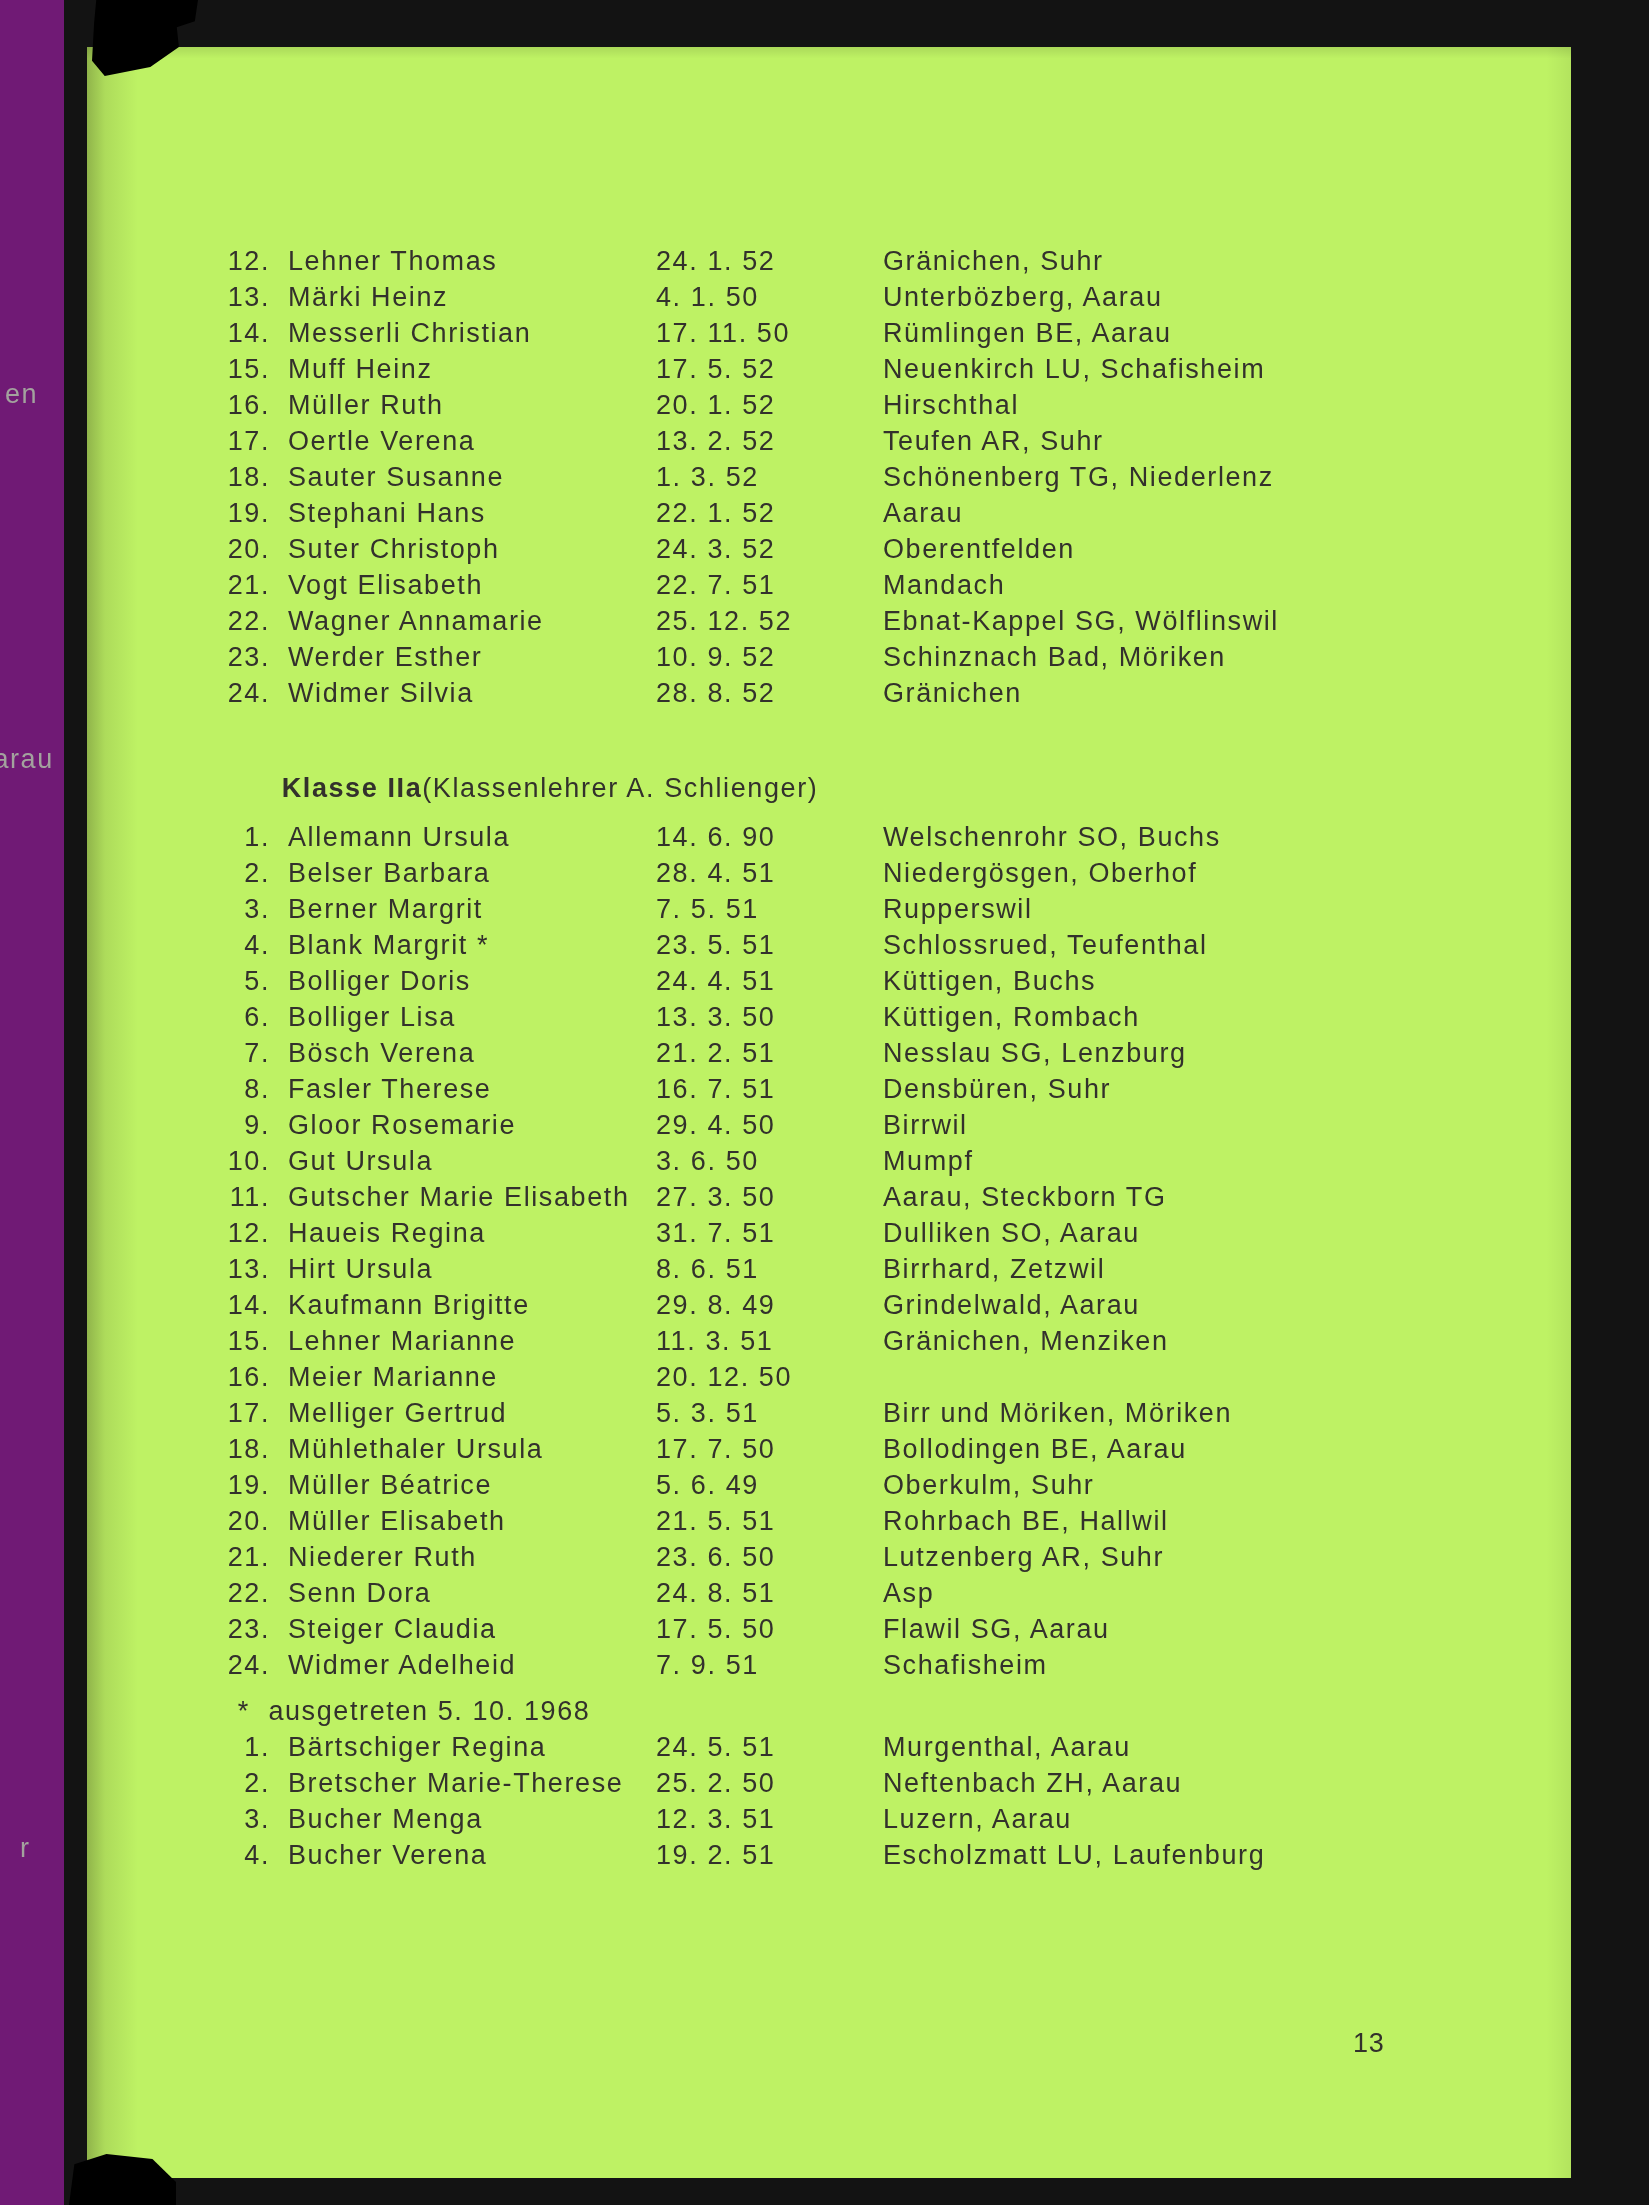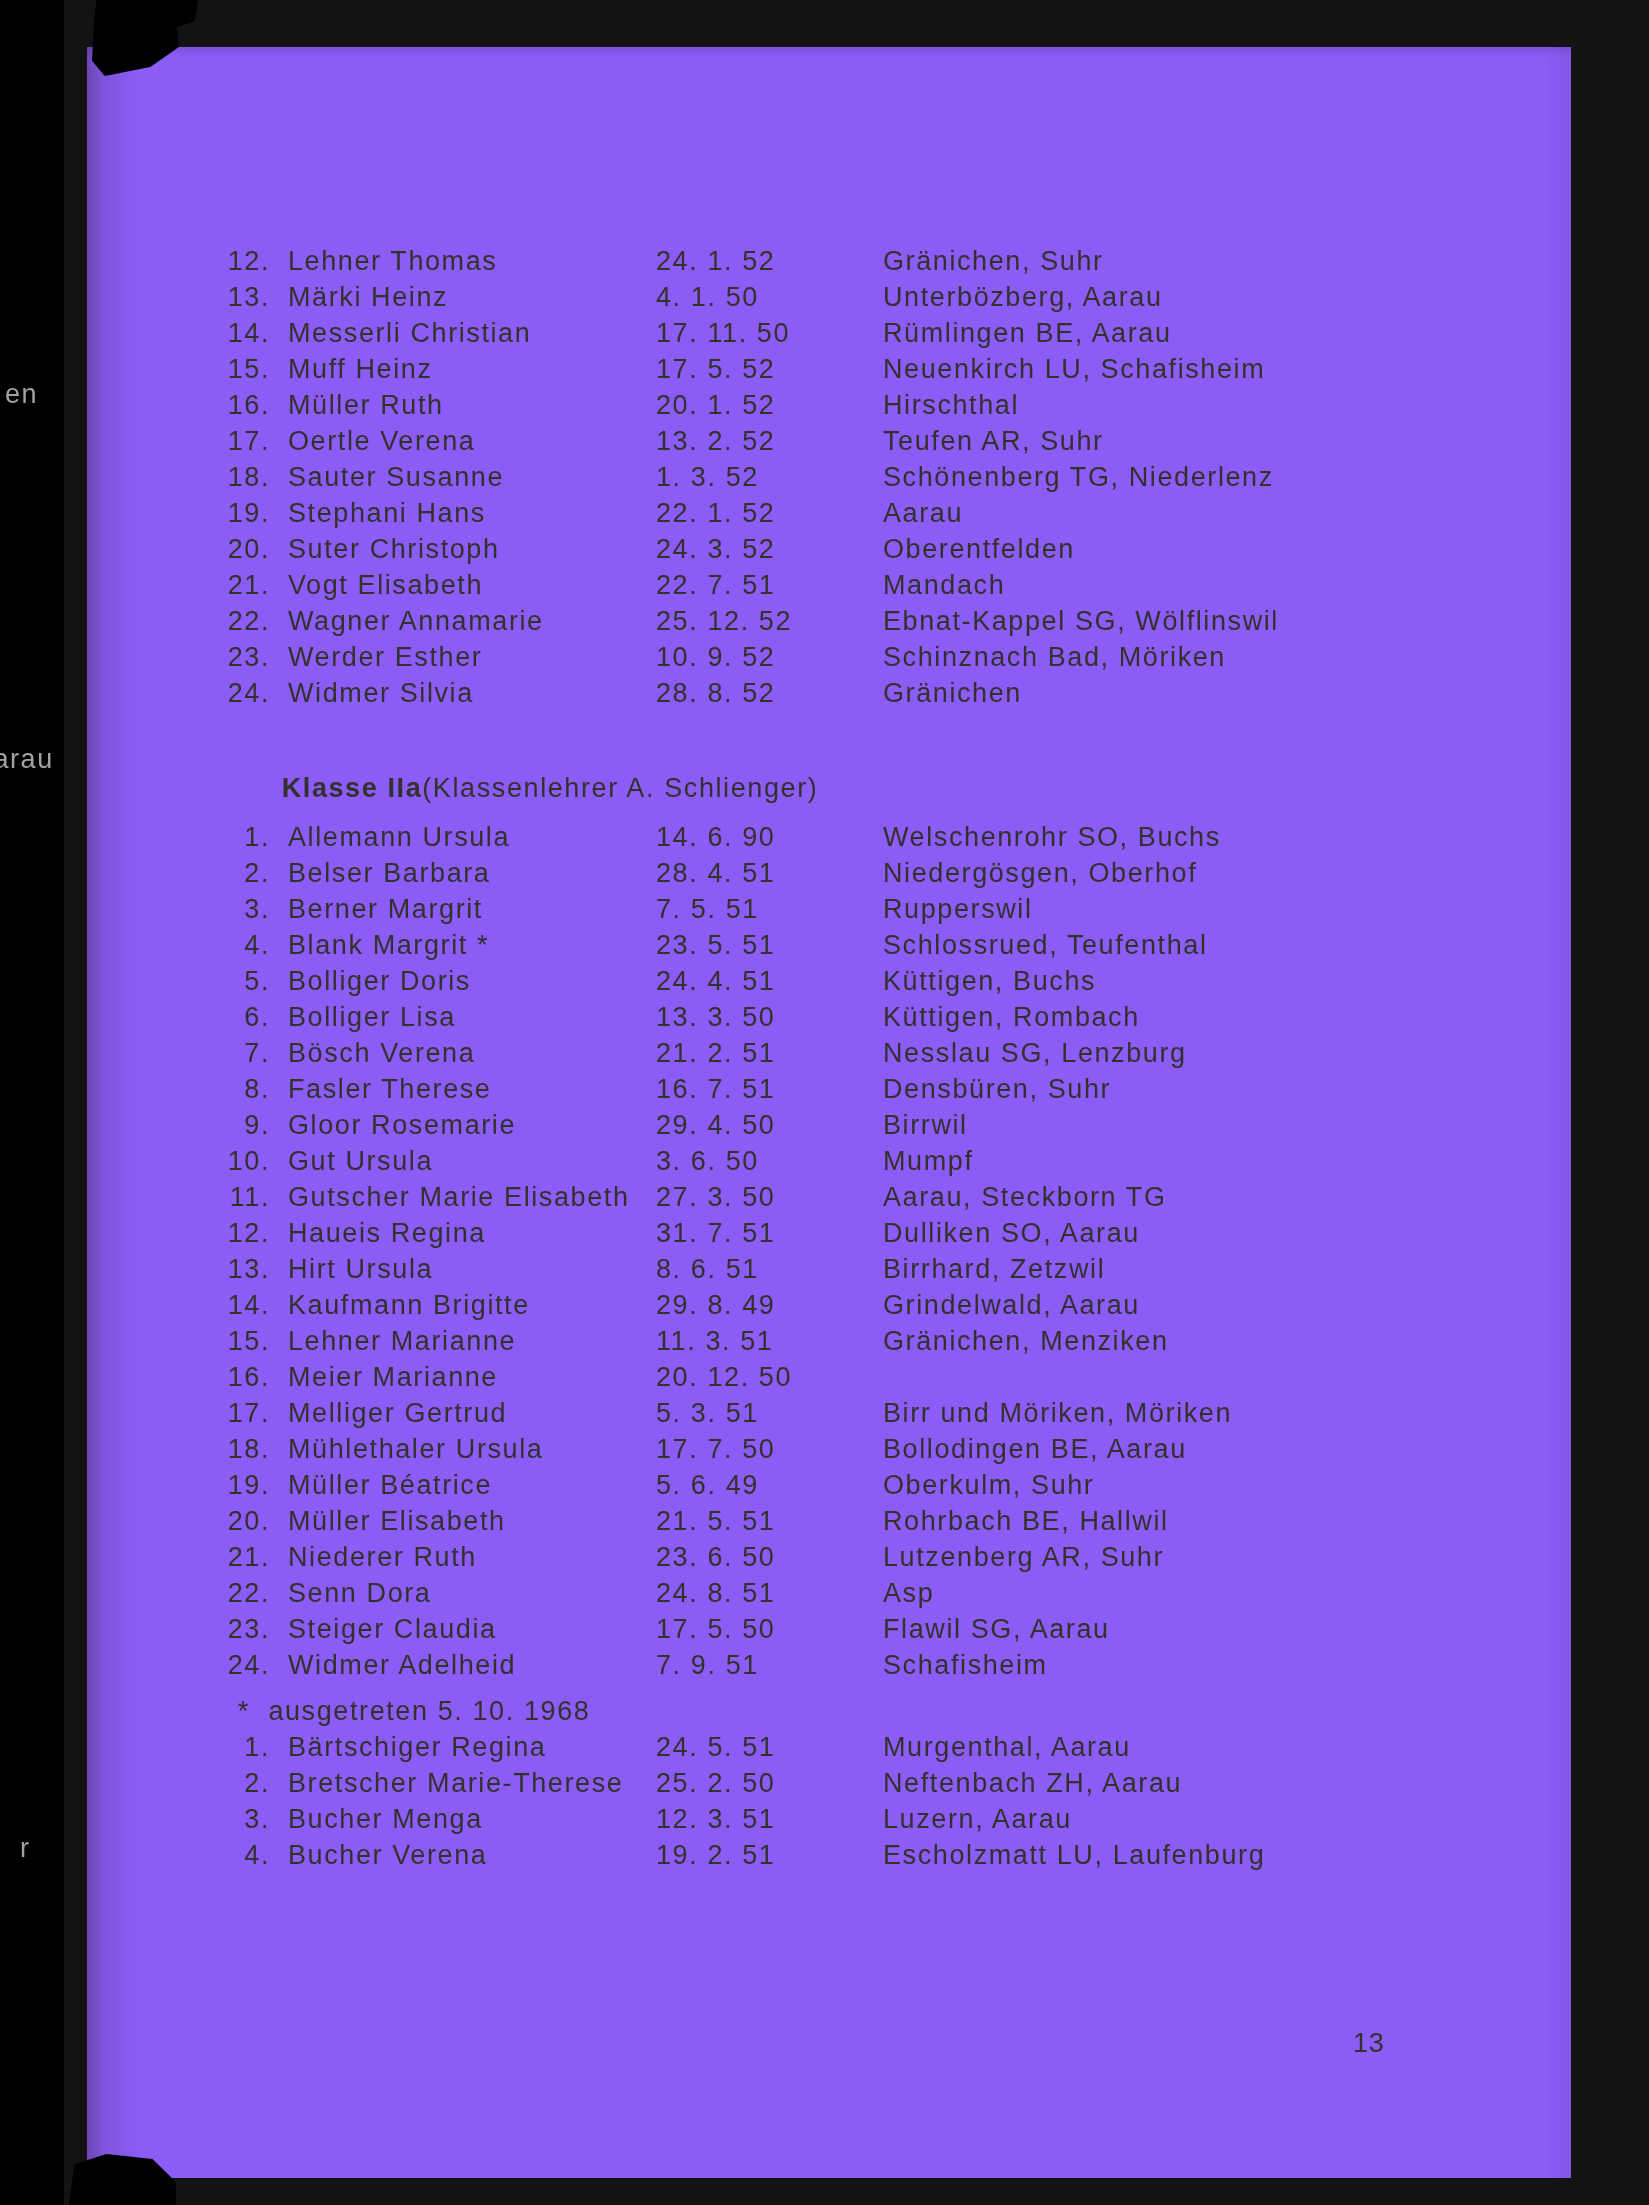--- a/index.html
+++ b/index.html
@@ -7,31 +7,31 @@
   body { font-family:"Liberation Sans", sans-serif; }
 
   .stage {
     position:relative; width:1649px; height:2205px;
     background:#131313; overflow:hidden;
   }
 
   
   .left-strip {
     position:absolute; left:0; top:0; width:64px; height:2205px;
-    background:#000000; overflow:hidden; z-index:1;
+    background:#701a75; overflow:hidden; z-index:1;
   }
   .fragment {
     position:absolute; color:#a3a29e; font-size:27px;
     letter-spacing:1.6px; white-space:pre;
   }
 
   
   .page {
     position:absolute; left:87px; top:47px; width:1484px; height:2131px;
-    background:#8b5cf6; z-index:2;
+    background:#bef264; z-index:2;
   }
   .page::before {
     content:""; position:absolute; inset:0; pointer-events:none;
     background:
       linear-gradient(90deg, rgba(25,20,8,0.28), rgba(25,20,8,0.10) 18px, rgba(25,20,8,0) 51px),
       linear-gradient(180deg, rgba(0,0,0,0.10), rgba(0,0,0,0) 11.5px),
       linear-gradient(270deg, rgba(0,0,0,0.06), rgba(0,0,0,0) 25px);
   }
 
   .content {

